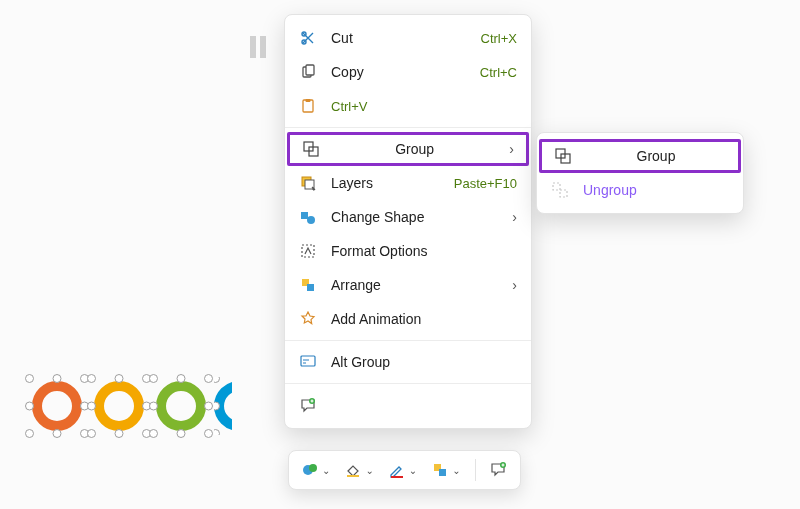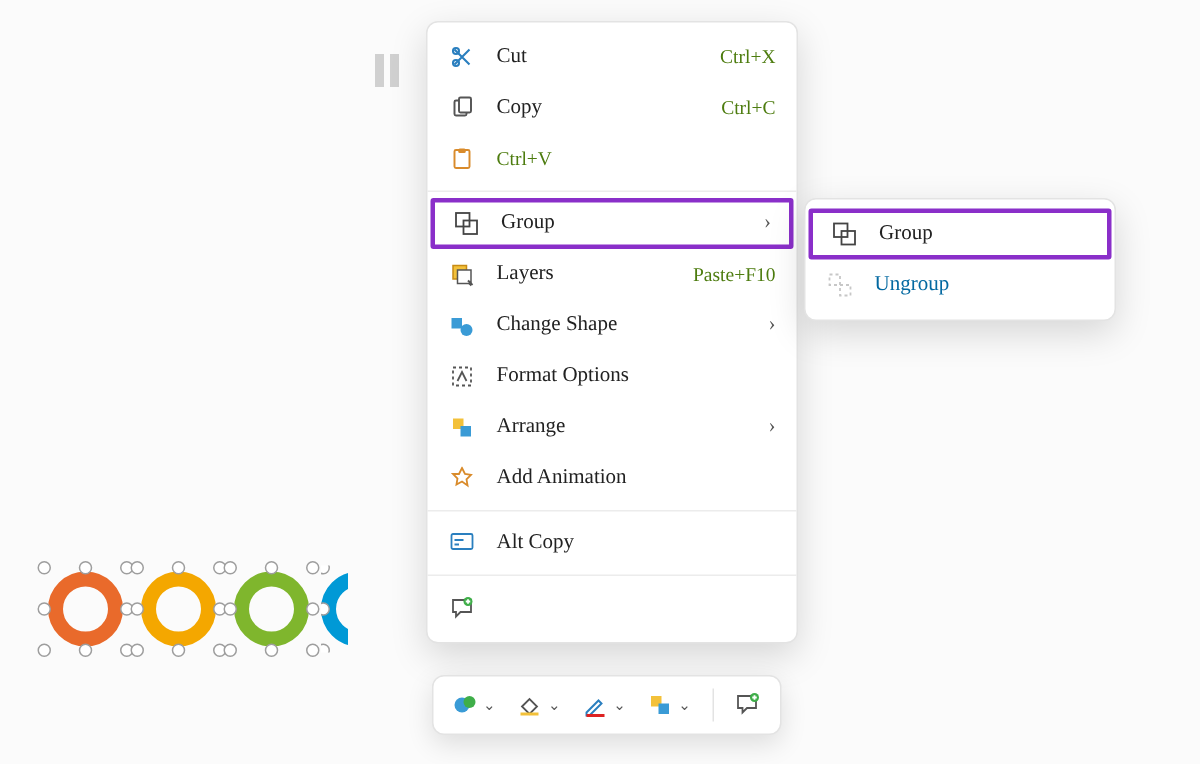--- a/index.html
+++ b/index.html
@@ -65,28 +65,27 @@
     padding: 6px 0;
   }
   .menu.main { left: 284px; top: 14px; width: 248px; }
   .menu.sub  { left: 536px; top: 132px; width: 208px; }
 
   .menu-item {
     display: flex; align-items: center;
     padding: 8px 14px;
     gap: 14px;
     cursor: default;
-    font-family: Liberation Serif, serif;
   }
   .menu-item .ic { width: 18px; height: 18px; display:flex;align-items:center;justify-content:center;}
   .menu-item .lbl { flex: 1; }
   .menu-item .short { color: #4d7c0f; font-size: 13px; }
   .menu-item .chev { color: #555; }
-  .menu-item.disabled { color: #0369a1; }
-  .menu-item.highlight { border: 3px solid #8a2fc9; border-radius: 2px; margin: 0 2px; padding: 5px 12px; }
+  .menu-item.disabled { color: #8b5cf6; }
+  .menu-item.highlight { border: 3px solid #8a2fc9; border-radius: 2px; margin: 0 2px; padding: 5px 12px; text-align: center; }
   .sep { height: 1px; background: #ececec; margin: 4px 0; }
 
   
   .minibar {
     position: absolute; left: 288px; top: 450px;
     background: #fff; border: 1px solid #e3e3e3; border-radius: 8px;
     box-shadow: 0 6px 18px rgba(0,0,0,.12);
     display: flex; align-items: center; padding: 6px 8px; gap: 6px;
   }
   .mini-btn { display:flex; align-items:center; gap:3px; padding:4px 4px; }
@@ -246,21 +245,21 @@
 
   <div class="sep"></div>
 
   <div class="menu-item">
     <span class="ic">
       <svg width="16" height="16" viewBox="0 0 16 16">
           <rect x="1" y="2" width="14" height="10" rx="1" fill="none" stroke="#2a7fbf" stroke-width="1.2"></rect>
           <path d="M3 9h3M3 6h6" stroke="#2a7fbf" stroke-width="1.2"></path>
         </svg>
     </span>
-    <span class="lbl">Alt Copy</span>
+    <span class="lbl">Alt Group</span>
   </div>
 
   <div class="sep"></div>
 
   <div class="menu-item">
     <span class="ic">
       <svg width="16" height="16" viewBox="0 0 16 16">
           <path d="M2 3h12v8H7l-3 3v-3H2z" fill="none" stroke="#555" stroke-width="1.2"></path>
           <circle cx="12" cy="4" r="3" fill="#3fae49"></circle>
           <path d="M12 2.5v3M10.5 4h3" stroke="#fff" stroke-width="1.2"></path>

